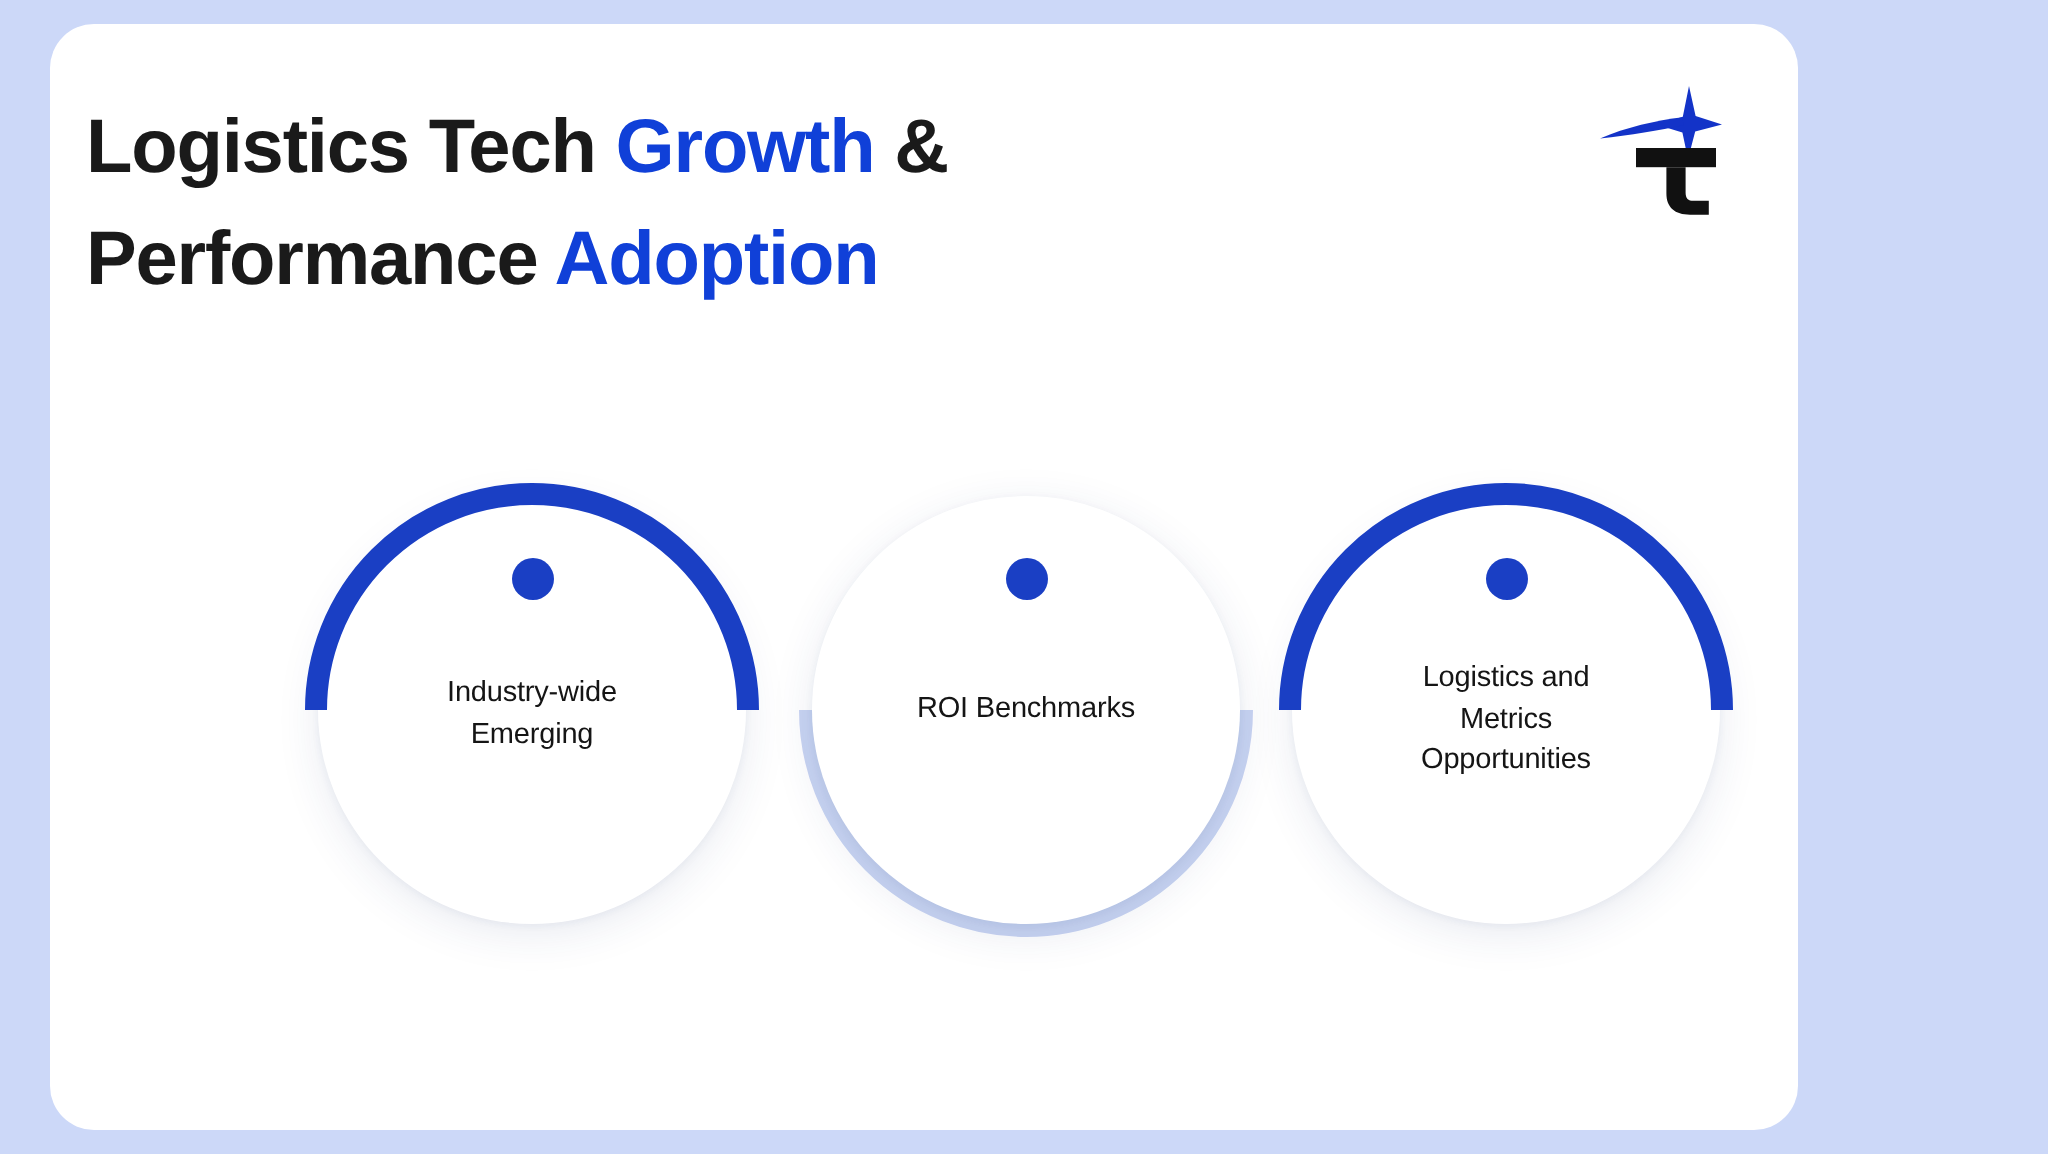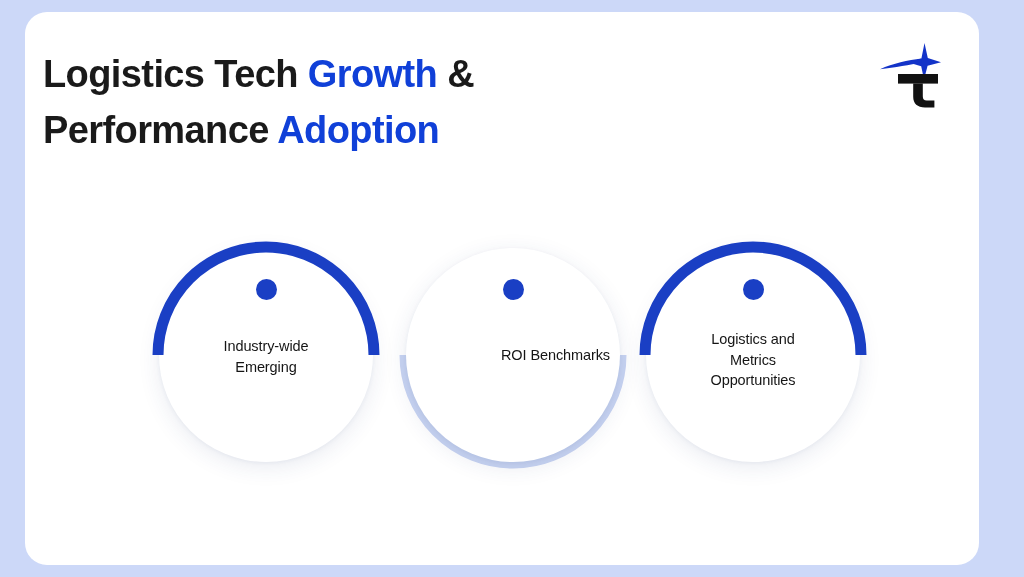--- a/index.html
+++ b/index.html
@@ -6,21 +6,21 @@
   html, body {
     width:1024px; height:577px;
     font-family:"Liberation Sans", sans-serif;
     overflow:hidden;
   }
   body { background:#ccd8f8; }
 
   .slide {
     position:absolute;
     left:25px; top:12px;
-    width:954px; height:553px;
+    width:874px; height:553px;
     background:#ffffff;
     border-radius:22px;
   }
 
   
   .title {
     position:absolute;
     left:18px; top:34px;
     width:620px;
     font-size:38px;
@@ -89,21 +89,21 @@
     left:10px; right:10px;
     top:50%;
     transform:translateY(-50%);
     text-align:center;
     font-size:14.5px;
     line-height:1.42;
     color:#151515;
     letter-spacing:-0.1px;
   }
   .node.n1 .node-label { margin-top:2px; }
-  .node.n2 .node-label { margin-top:0px;text-align:right; }
+  .node.n2 .node-label { margin-top:0px; }
   .node.n3 .node-label { margin-top:5px; }
 
   
   .layer-back  { z-index:1; }
   .layer-disc  { z-index:2; }
   .layer-front { z-index:3; }
 </style>
 </head>
 <body>
 

